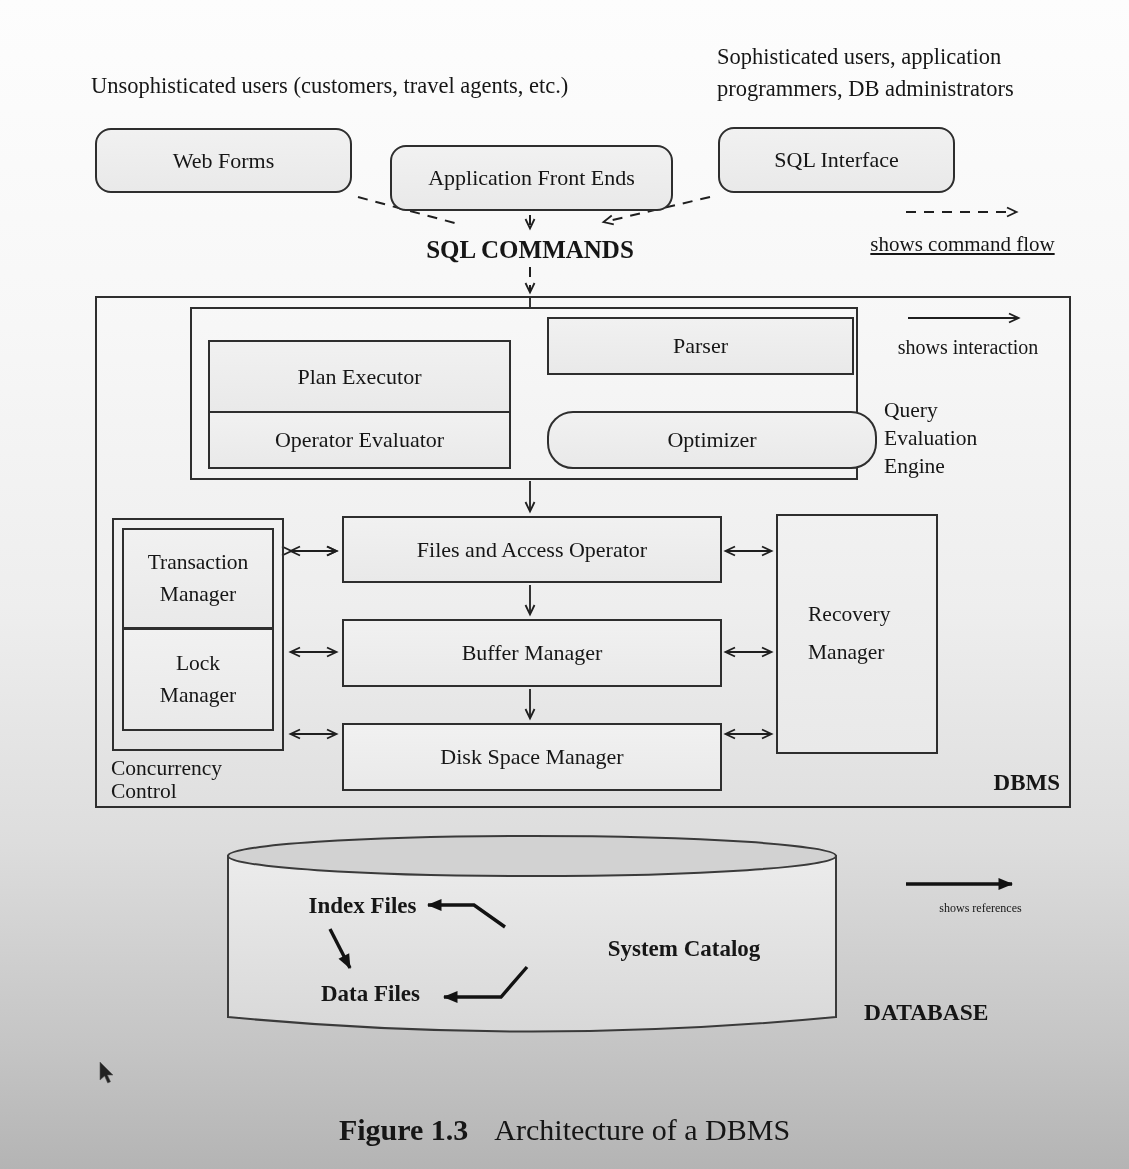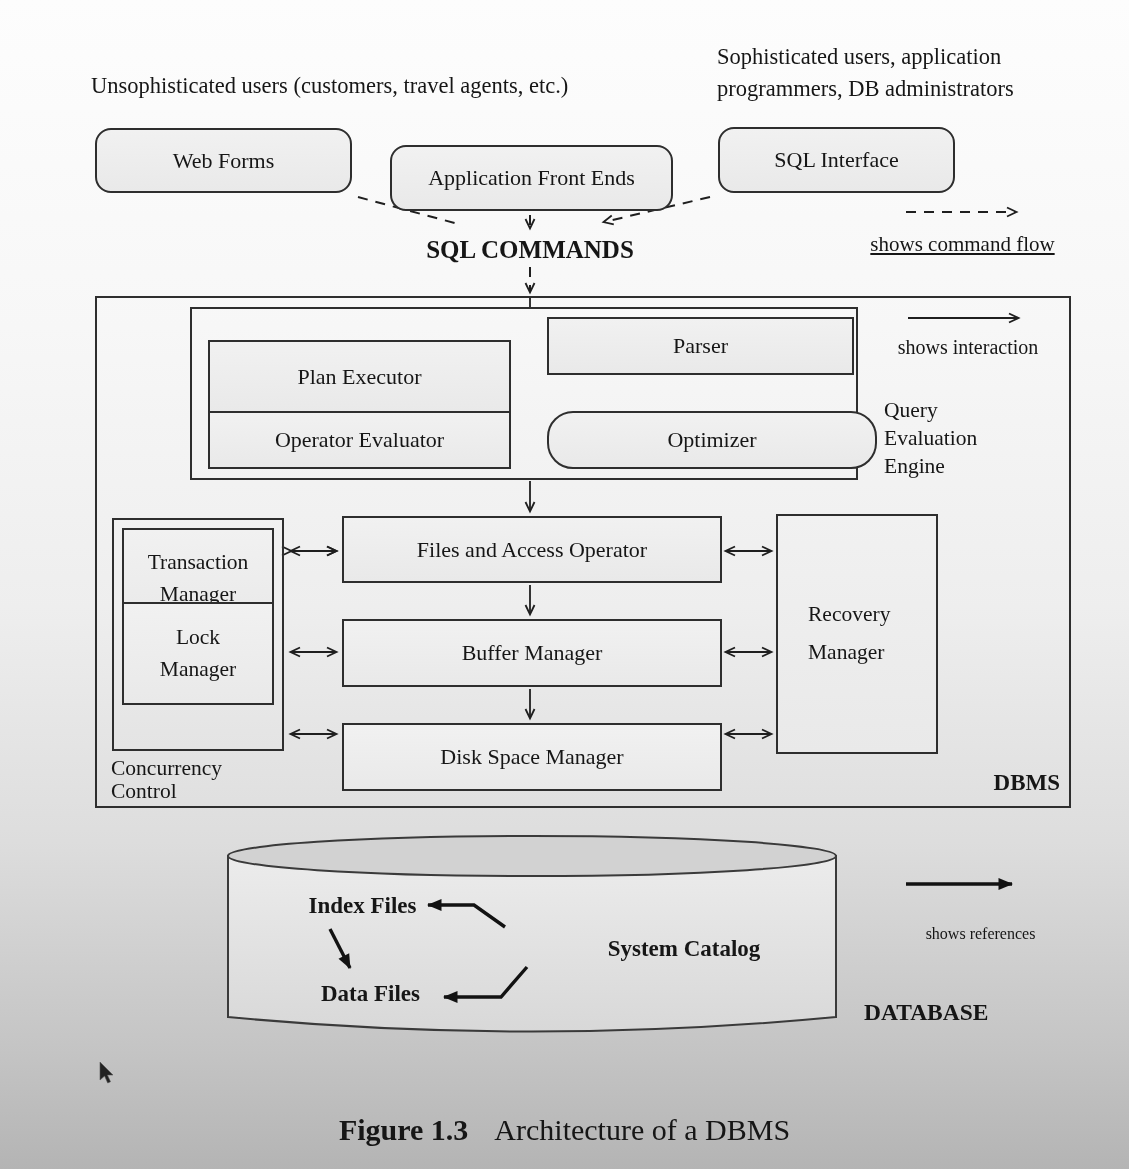--- a/index.html
+++ b/index.html
@@ -124,21 +124,21 @@
   <div class="box" style="left:547px;top:411px;width:330px;height:58px;border-radius:26px;">
     <span>Optimizer</span>
   </div>
   <div class="abs center" style="left:878px;top:336px;width:180px;font-size:20px;">shows interaction</div>
   <div class="abs" style="left:884px;top:397px;width:112px;font-size:21.5px;line-height:1.3;">Query Evaluation Engine</div>
 
   <div class="frame" style="left:112px;top:518px;width:172px;height:233px;"></div>
   <div class="box" style="left:122px;top:528px;width:152px;height:101px;font-size:21.5px;">
     <span style="display:inline-block;width:128px;line-height:1.45;">Transaction Manager</span>
   </div>
-  <div class="box" style="left:122px;top:602px;width:152px;height:103px;font-size:21.5px;">
+  <div class="box" style="left:122px;top:628px;width:152px;height:103px;font-size:21.5px;">
     <span style="display:inline-block;width:100px;line-height:1.45;">Lock Manager</span>
   </div>
   <div class="abs" style="left:111px;top:757px;width:165px;font-size:21.5px;line-height:1.05;">Concurrency Control</div>
 
   <div class="box" style="left:342px;top:516px;width:380px;height:67px;">
     <span>Files and Access Operator</span>
   </div>
   <div class="box" style="left:342px;top:619px;width:380px;height:68px;">
     <span>Buffer Manager</span>
   </div>
@@ -148,19 +148,19 @@
 
   <div class="box" style="left:776px;top:514px;width:162px;height:240px;font-size:21.5px;justify-content:flex-start;padding-left:30px;">
     <span style="display:inline-block;width:100px;line-height:1.75;text-align:left;">Recovery Manager</span>
   </div>
 
   <div class="abs bold center" style="left:295px;top:893px;width:135px;font-size:23px;">Index Files</div>
   <div class="abs bold center" style="left:588px;top:936px;width:192px;font-size:23px;">System Catalog</div>
   <div class="abs bold center" style="left:308px;top:981px;width:125px;font-size:23px;">Data Files</div>
   <div class="abs bold" style="left:864px;top:999px;font-size:23.5px;">DATABASE</div>
 
-  <div class="abs center" style="left:893px;top:901px;width:175px;font-size:16px;margin-top:24px;">shows references</div>
+  <div class="abs center" style="left:893px;top:901px;width:175px;font-size:12px;">shows references</div>
 
   <div class="abs center" style="left:0;top:1113px;width:1129px;font-size:30px;">
     <span class="bold">Figure 1.3</span><span style="display:inline-block;width:26px;"></span><span>Architecture of a DBMS</span>
   </div>
 
 </div>
 
 </body></html>

